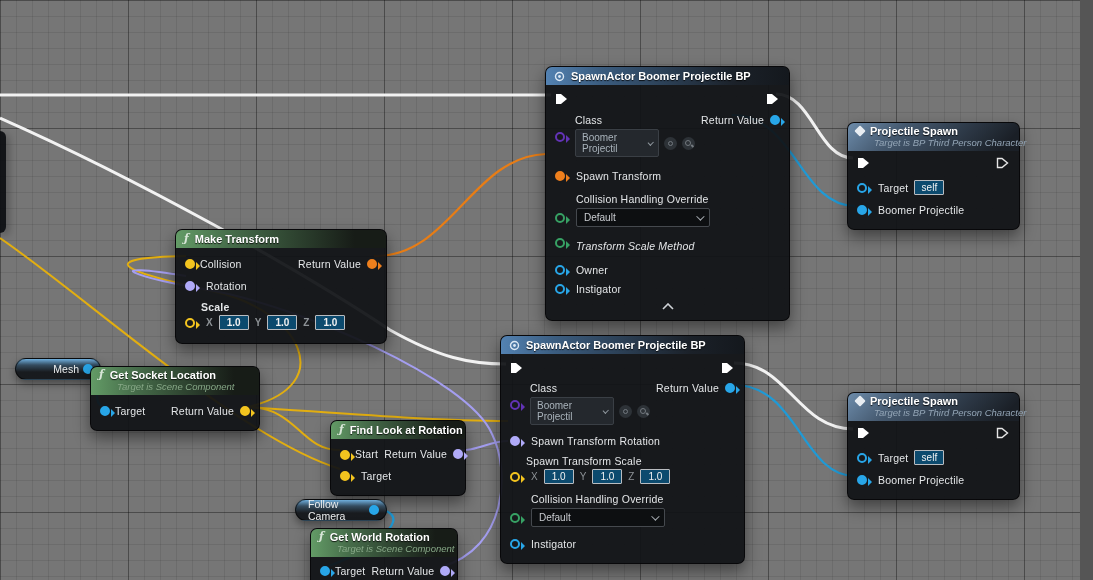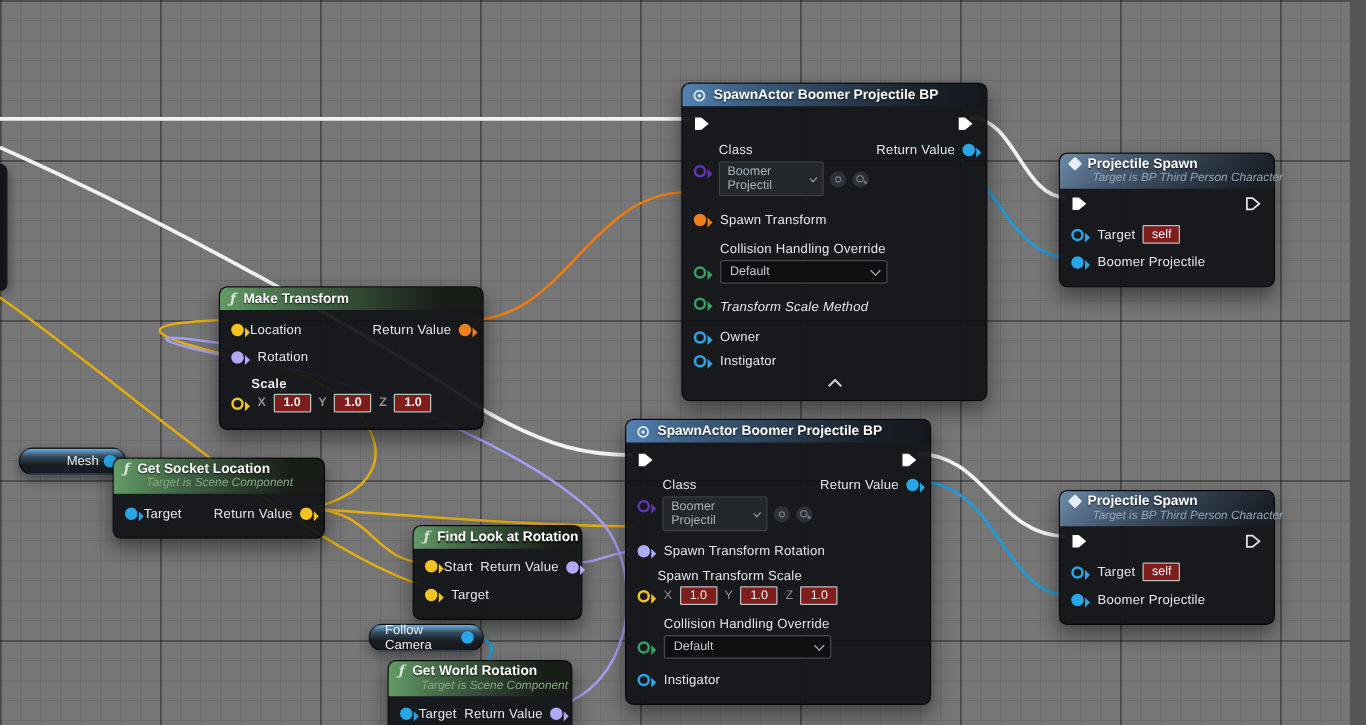--- a/index.html
+++ b/index.html
@@ -70,21 +70,21 @@
   .dd{display:flex;align-items:center;justify-content:space-between;
       background:#0d0f11;border:1px solid #45494e;color:#c9ccd0;
       font-size:10px;padding:3px 7px;border-radius:2px;}
   .dd .chev{width:5px;height:5px;border-right:1.6px solid #aab0b5;
       border-bottom:1.6px solid #aab0b5;transform:rotate(45deg) translateY(-2px);flex:none;margin-left:8px;}
   .dd-class{background:#24282d;border:1px solid #3a3f45;color:#a8b2ba;
       font-size:10px;padding:2px 6px;border-radius:2px;display:flex;align-items:center;}
   .dd-class .chev{width:4px;height:4px;border-right:1.5px solid #8e969d;
       border-bottom:1.5px solid #8e969d;transform:rotate(45deg) translateY(-1px);margin-left:7px;}
 
-  .vbox{border:1px solid #b9bcc0;background:#7f1d1d;color:#f2f2f2;
+  .vbox{border:1px solid #b9bcc0;background:#0c4a6e;color:#f2f2f2;
       font-size:10px;padding:1px 5px;min-width:18px;text-align:center;border-radius:1px;}
   .axis{color:#8d9296;font-size:10px;}
 
   .icon-btn{width:13px;height:13px;border-radius:50%;background:#2d3237;flex:none;position:relative;}
   .icon-btn.mag::before{content:'';position:absolute;left:3px;top:3px;width:4px;height:4px;
       border:1.4px solid #73797f;border-radius:50%;}
   .icon-btn.mag::after{content:'';position:absolute;left:8.5px;top:8.5px;width:3px;height:1.5px;
       background:#73797f;transform:rotate(45deg);}
   .icon-btn.pick::before{content:'';position:absolute;left:4px;top:4px;width:3px;height:3px;
       border:1.4px solid #73797f;border-radius:50%;}
@@ -239,21 +239,21 @@
 
   <div class="node" style="left:175px;top:229px;width:210px;">
     <div class="hdr h-green">
       <span class="fn-ic">ƒ</span>
       <span class="t">Make Transform</span>
     </div>
     <div class="body">
       <div class="row between" style="margin-top:6px;">
         <span style="display:flex;align-items:center;">
           <span class="pn f c-vec"></span>
-          <span class="lbl pinlabel">Location</span>
+          <span class="lbl pinlabel">Collision</span>
         </span>
         <span style="display:flex;align-items:center;gap:1px;">
           <span class="lbl">Return Value</span>
           <span class="pn f c-xform" style="margin:0 0 0 5px;"></span>
         </span>
       </div>
       <div class="row" style="margin-top:10px;">
         <span class="pn f c-rot"></span>
         <span class="lbl pinlabel">Rotation</span>
       </div>
@@ -299,21 +299,21 @@
     </div>
   </div>
 
   <div class="node" style="left:330px;top:420px;width:134px;">
     <div class="hdr h-green">
       <span class="fn-ic">ƒ</span>
       <span class="t">Find Look at Rotation</span>
     </div>
     <div class="body">
       <div class="row between" style="margin-top:5px;">
-        <span style="display:flex;align-items:flex-start;">
+        <span style="display:flex;align-items:flex-end;">
           <span class="pn f c-vec"></span>
           <span class="lbl pinlabel">Start</span>
         </span>
         <span style="display:flex;align-items:center;gap:1px;">
           <span class="lbl">Return Value</span>
           <span class="pn f c-rot" style="margin:0 0 0 5px;"></span>
         </span>
       </div>
       <div class="row" style="margin-top:10px;">
         <span class="pn f c-vec"></span>

